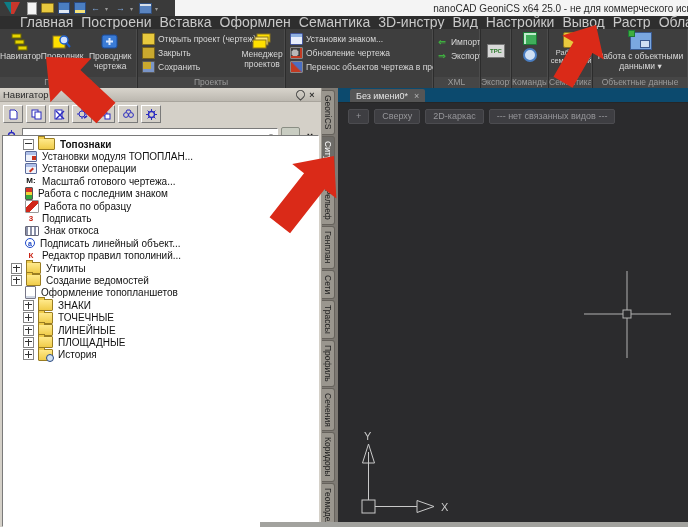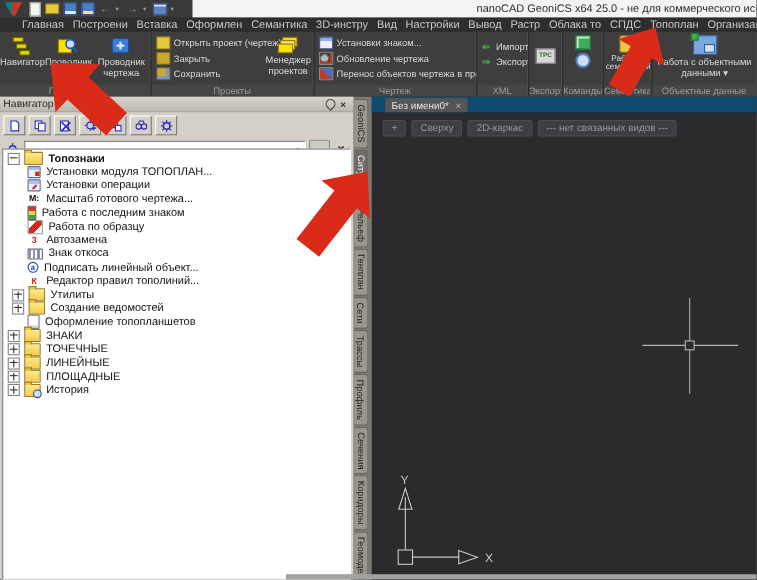--- a/index.html
+++ b/index.html
@@ -14,21 +14,21 @@
   .mini-folder{width:11px;height:8px;background:#e8c93e;border:1px solid #8a7420;border-radius:1px;}
   .mini-floppy{width:10px;height:10px;background:#4a7ec2;border:1px solid #2a4a80;box-shadow:inset 0 -3px 0 #dfe8f4;}
   .mini-floppy.save-as{box-shadow:inset 0 -3px 0 #f4e27a;}
   .mini-print{width:12px;height:9px;background:#5a84c0;border:1px solid #32507e;box-shadow:inset 0 2px 0 #d8dfe8;}
   .title-white{position:absolute;left:175px;top:0;width:513px;height:16px;background:#f4f4f4;
                display:flex;align-items:center;justify-content:flex-end;overflow:hidden;}
   .title-text{font-size:10px;color:#2c2c2c;white-space:nowrap;margin-right:-4px;}
   
   .menubar{position:absolute;left:0;top:16px;width:688px;height:13px;background:#2e2e2e;
            display:flex;justify-content:space-between;align-items:stretch;padding:0 3px 0 16px;box-sizing:border-box;}
-  .mtab{font-size:10px;line-height:13px;color:#c9c9c9;padding:0 4px;white-space:nowrap;}
+  .mtab{font-size:14px;line-height:13px;color:#c9c9c9;padding:0 4px;white-space:nowrap;}
   
   .ribbon{position:absolute;left:0;top:29px;width:688px;height:59px;background:#3e3e3e;display:flex;}
   .rgroup{position:relative;height:59px;box-sizing:border-box;border-right:1px solid #2c2c2c;
           box-shadow:inset -1px 0 0 #4c4c4c;padding:1px 0 12px 0;overflow:hidden;}
   .rlabel{position:absolute;left:0;right:1px;bottom:0;height:11px;background:#464646;color:#9c9c9c;
           font-size:8.5px;line-height:11px;text-align:center;white-space:nowrap;overflow:hidden;}
   .bigrow{display:flex;align-items:flex-start;justify-content:space-around;height:46px;}
   .rbig{display:flex;flex-direction:column;align-items:center;padding-top:2px;font-size:8.5px;
         color:#d8d8d8;line-height:1.12;text-align:center;white-space:pre-line;}
   .rrows{display:flex;flex-direction:column;justify-content:flex-start;padding-top:2px;}
@@ -69,21 +69,21 @@
   .combo input{flex:1;border:none;outline:none;height:12px;font-size:9px;padding:0 2px;background:transparent;}
   .combo .chev{width:12px;text-align:center;font-size:7px;color:#444;}
   .gobtn{width:17px;height:15px;background:#c9cdc2;border:1px solid #8a8e84;border-radius:2px;
          font-size:9px;color:#4a5a46;display:flex;align-items:center;justify-content:center;}
   .clrbtn{width:14px;height:15px;font-size:11px;font-weight:bold;color:#111;display:flex;align-items:center;justify-content:center;}
   .treebox{position:absolute;left:2px;right:2px;top:47px;bottom:0;background:#fff;
            border:1px solid;border-color:#7a7a7a #fff #fff #7a7a7a;overflow:hidden;padding-top:2px;}
   .trow{display:flex;align-items:center;height:12.4px;font-size:10px;color:#111;white-space:nowrap;}
   .trow .lbl{padding:0 2px;}
   .trow.bold .lbl{font-weight:bold;background:#fff;}
-  .d0{padding-left:4px;}  .d1{padding-left:22px;}
+  .d0{padding-left:4px;margin-left:16px;}  .d1{padding-left:22px;}
   .exp{width:9px;height:9px;border:1px solid #848484;background:#fff;flex:none;margin-right:4px;position:relative;}
   .exp::before,.exp.minus::before{content:"";position:absolute;left:1px;right:1px;top:3.5px;height:1px;background:#333;}
   .exp.plus::after{content:"";position:absolute;top:1px;bottom:1px;left:3.5px;width:1px;background:#333;}
   .fol{width:13px;height:10px;background:linear-gradient(#ffe98a,#f0cc4a);border:1px solid #9a7d22;
        border-radius:1px;position:relative;margin-right:3px;flex:none;}
   .fol::before{content:"";position:absolute;top:-3px;left:-1px;width:5px;height:2px;background:#f0cc4a;
        border:1px solid #9a7d22;border-bottom:none;}
   .fol.hist::after{content:"";position:absolute;right:-2px;bottom:-2px;width:6px;height:6px;border-radius:50%;
        background:#cfe0f4;border:1px solid #2a4a80;}
   .lic{width:12px;height:11px;margin-right:3px;flex:none;display:flex;align-items:center;justify-content:center;
@@ -241,21 +241,20 @@
         </div>
         <div class="rrow">
           <div class="mico gear-red ricon"></div>
           <span class="rtxt">Обновление чертежа</span>
         </div>
         <div class="rrow">
           <div class="mico arrows-rb ricon"></div>
           <span class="rtxt">Перенос объектов чертежа в проект</span>
         </div>
       </div>
-      <div class="rlabel">Чертеж</div>
     </div>
 
     <div class="rgroup" style="width:47px;">
       <div class="rrows" style="padding-top:5px;">
         <div class="rrow" style="padding-left:2px;">
           <span class="garr">⇐</span>
           <span class="rtxt">Импорт</span>
         </div>
         <div class="rrow" style="padding-left:2px;">
           <span class="garr">⇒</span>
@@ -381,21 +380,21 @@
       <div class="trow d1">
         <span class="lic lic-traffic"></span>
         <span class="lbl">Работа с последним знаком</span>
       </div>
       <div class="trow d1">
         <span class="lic lic-brush"></span>
         <span class="lbl">Работа по образцу</span>
       </div>
       <div class="trow d1">
         <span class="lic lic-red">3</span>
-        <span class="lbl">Автозамена</span>
+        <span class="lbl">Подписать</span>
       </div>
       <div class="trow d1">
         <span class="lic lic-grid"></span>
         <span class="lbl">Знак откоса</span>
       </div>
       <div class="trow d1">
         <span class="lic lic-blue">a</span>
         <span class="lbl">Подписать линейный объект...</span>
       </div>
       <div class="trow d1">

